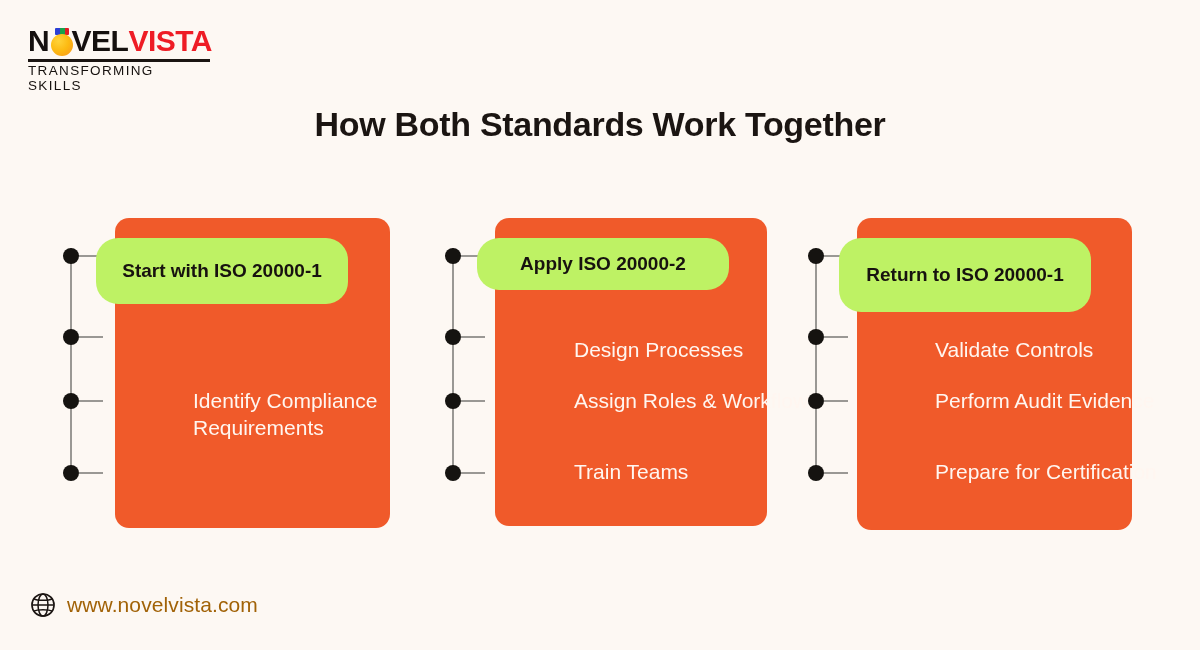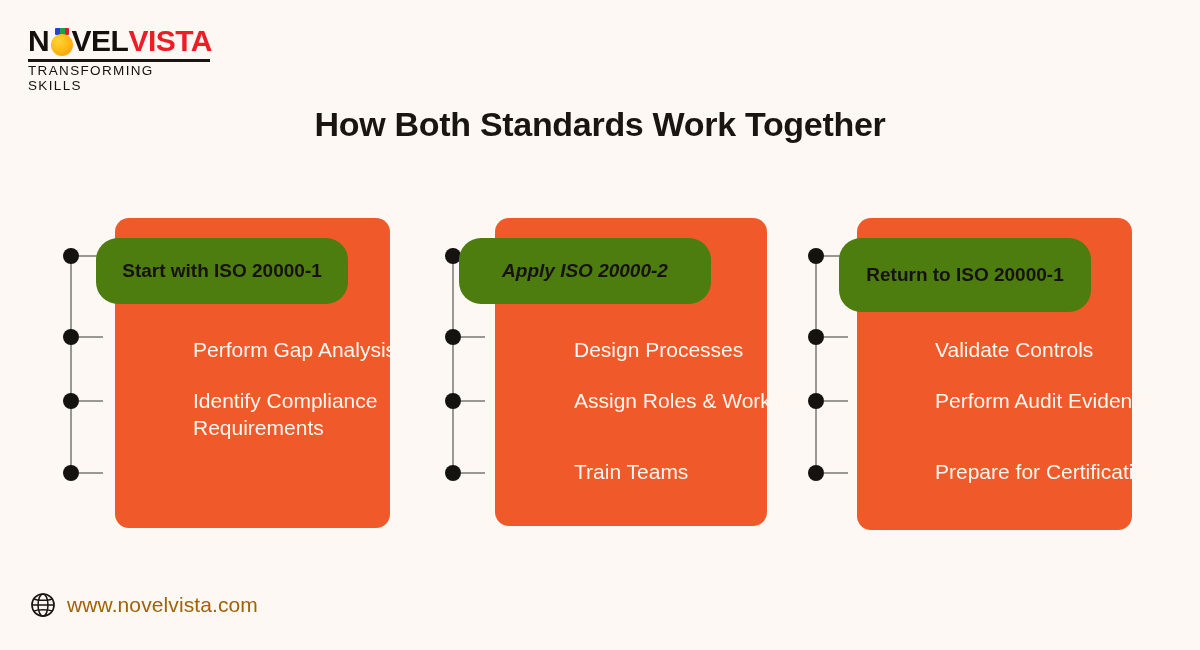--- a/index.html
+++ b/index.html
@@ -86,30 +86,30 @@
     background:#F05A2A;
     border-radius:14px;
   }
   .column.c0 .card { left:55px;  width:275px; height:310px; }
   .column.c1 .card { left:53px;  width:272px; height:308px; }
   .column.c2 .card { left:52px;  width:275px; height:312px; }
 
   
   .badge {
     position:absolute; top:20px;
-    background:#4d7c0f;
+    background:#bef264;
     border-radius:22px;
     display:flex; align-items:center; justify-content:center;
     text-align:center;
     color:#17120F; font-weight:bold; font-size:19px;
     line-height:1.32;
     padding:14px 8px;
   }
   .column.c0 .badge { left:36px; width:252px; height:66px; }
-  .column.c1 .badge { left:17px; width:252px; height:66px;font-style:italic; }
+  .column.c1 .badge { left:35px; width:252px; height:52px; }
   .column.c2 .badge { left:34px; width:252px; height:74px; }
 
   
   .items { position:absolute; left:0; top:104px; width:100%; }
   .item {
     position:absolute;
     color:#FFF6F0;
     font-size:21px;
     line-height:1.28;
     font-weight:normal;
@@ -168,21 +168,20 @@
         </div>
       <div class="node" style="top:247px">
           <span class="dot"></span>
           <span class="stub" style="width:24px"></span>
         </div>
     </div>
     <div class="card">
       <div class="items"></div>
     </div>
     <div class="badge">Start with ISO 20000-1</div>
-    <div class="item" style="top:119px">Perform Gap Analysis</div>
     <div class="item" style="top:170px">Identify Compliance Requirements</div>
   </div>
 
   <div class="column c1">
     <div class="rail">
       <div class="rail-line"></div>
       <div class="node" style="top:30px">
           <span class="dot"></span>
           <span class="stub" style="width:36px"></span>
         </div>

